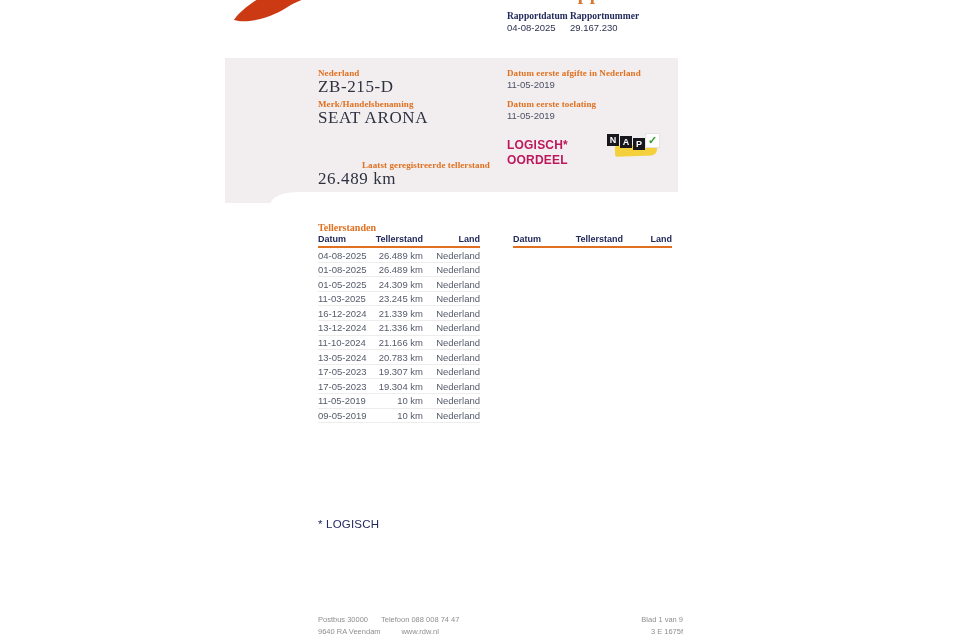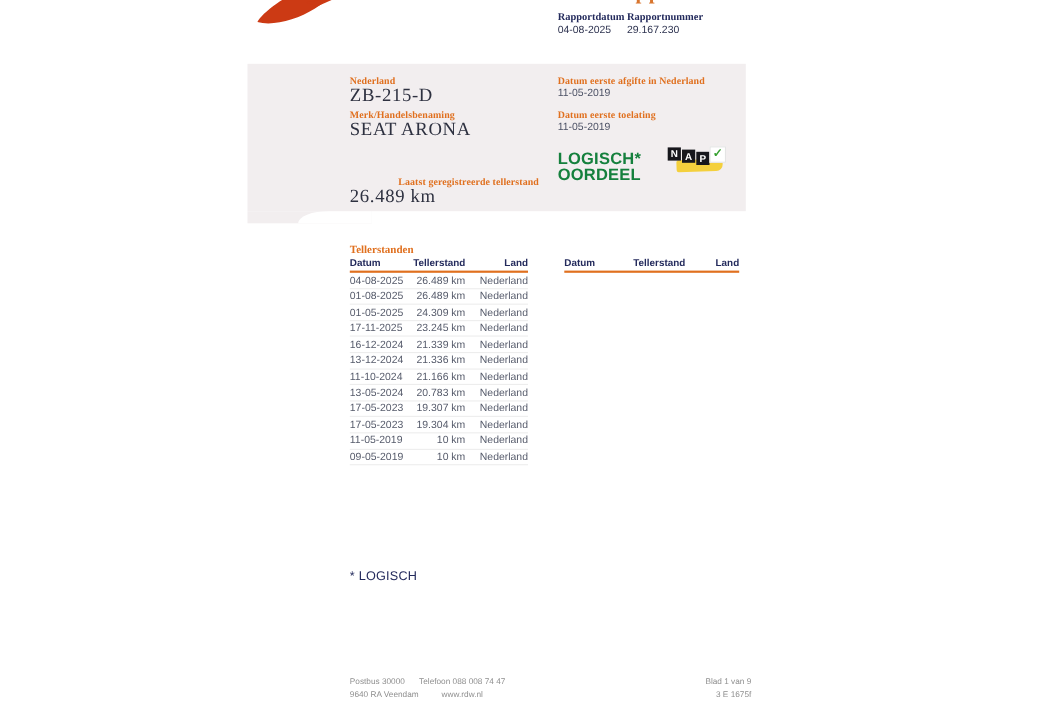--- a/index.html
+++ b/index.html
@@ -34,21 +34,21 @@
     font-family:"Liberation Serif",serif;font-weight:bold;
     font-size:9px;color:#e0701f;white-space:nowrap;letter-spacing:0.1px;
   }
   .serif-value{
     font-family:"Liberation Serif",serif;
     font-size:17px;color:#2e3140;white-space:nowrap;letter-spacing:0.6px;
   }
   .sans-value{font-size:9.5px;color:#4c5165;white-space:nowrap;}
 
   .oordeel{
-    font-size:15px;font-weight:bold;color:#15803d;
+    font-size:12px;font-weight:bold;color:#be185d;
     line-height:14.5px;letter-spacing:0.2px;white-space:nowrap;
   }
 
   
   .nap{left:607px;top:131px;width:52px;height:30px;}
   .nap .swoosh{position:absolute;left:8px;top:14px;width:42px;height:11px;background:#f4d03d;border-radius:2px 2px 6px 2px;transform:rotate(-2deg);}
   .nap .sq{position:absolute;width:12px;height:12px;background:#17171c;color:#fff;
     font-size:9px;font-weight:bold;text-align:center;line-height:12px;}
   .nap .chk{position:absolute;width:13px;height:13px;background:#ffffff;border:1px solid #e4e4e4;
     color:#35a02f;font-size:11px;font-weight:bold;text-align:center;line-height:12px;}
@@ -154,21 +154,21 @@
     <span class="c2">Nederland</span>
   </div>
 
   <div class="trow">
     <span class="c0">01-05-2025</span>
     <span class="c1">24.309 km</span>
     <span class="c2">Nederland</span>
   </div>
 
   <div class="trow">
-    <span class="c0">17-11-2025</span>
+    <span class="c0">11-03-2025</span>
     <span class="c1">23.245 km</span>
     <span class="c2">Nederland</span>
   </div>
 
   <div class="trow">
     <span class="c0">16-12-2024</span>
     <span class="c1">21.339 km</span>
     <span class="c2">Nederland</span>
   </div>
 

